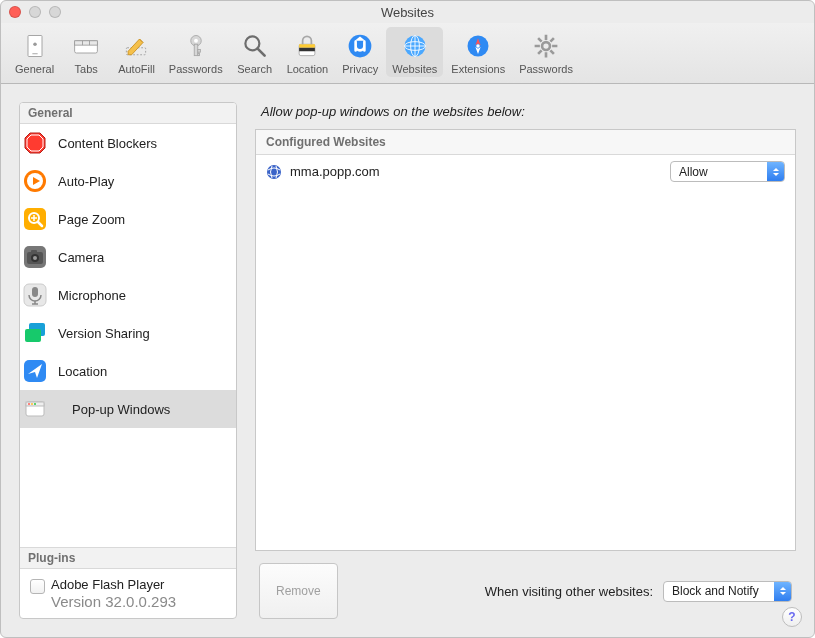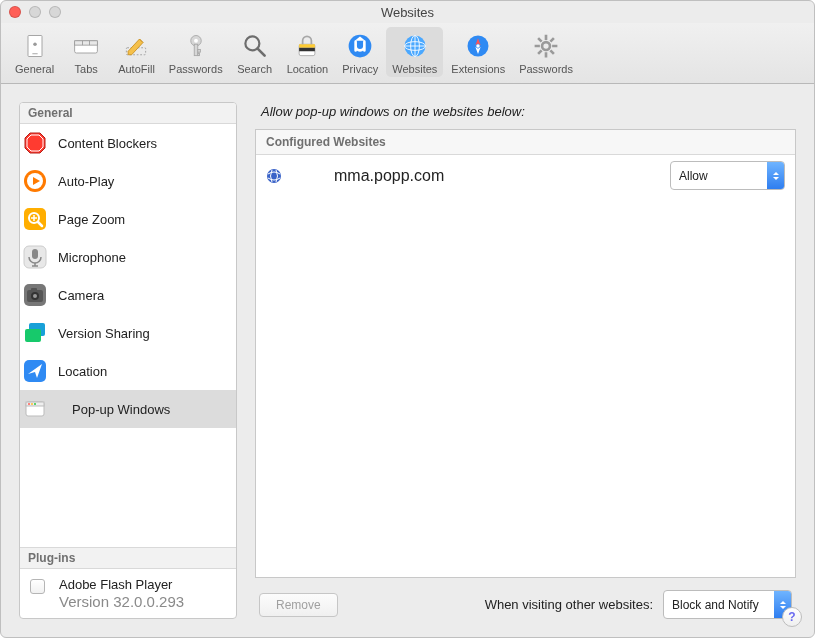--- a/index.html
+++ b/index.html
@@ -149,21 +149,21 @@
     position: absolute;
     top: -2px; right: -2px;
     width: 10px; height: 10px;
     background: #ff3b30;
     border: 1px solid #fff;
     border-radius: 50%;
   }
   .plugin-item {
     display: flex;
     align-items: flex-start;
-    gap: 14px;
+    gap: 6px;
     padding: 8px 10px;
   }
   .checkbox {
     width: 15px; height: 15px;
     border: 1px solid #b5b5b5;
     border-radius: 3px;
     background: linear-gradient(#fff,#f1f1f1);
     margin-top: 2px;
     flex-shrink: 0;
   }
@@ -202,31 +202,30 @@
     display: flex;
     align-items: center;
     padding: 6px 10px;
     gap: 8px;
   }
   .site-favicon {
     width: 16px; height: 16px;
   }
   .site-name {
     flex: 1;
-    font-size: 16px;
+    font-size: 13px;
     color: #222;
-    margin-left: 44px;
   }
   .mac-select {
     display: inline-flex;
     align-items: center;
     background: #fff;
     border: 1px solid #bcbcbc;
     border-radius: 4px;
-    height: 29px;
+    height: 21px;
     overflow: hidden;
     font-size: 12px;
   }
   .mac-select .sel-label {
     padding: 0 8px;
     min-width: 96px;
     color: #222;
   }
   .mac-select .sel-btn {
     width: 17px; height: 100%;
@@ -246,21 +245,21 @@
   .footer {
     display: flex;
     align-items: center;
     padding: 12px 4px 0 4px;
     gap: 10px;
   }
   .mac-btn {
     background: linear-gradient(#fcfcfc,#f0f0f0);
     border: 1px solid #c6c6c6;
     border-radius: 4px;
-    padding: 4px 16px;
+    padding: 20px 16px;
     font-size: 12px;
     color: #a0a0a0;
   }
   .footer-label {
     font-size: 13px;
     color: #222;
     margin-left: auto;
   }
   .mac-select.wide .sel-label { min-width: 110px; }
   
@@ -460,41 +459,41 @@
                 <line x1="12" y1="9" x2="12" y2="15" stroke="#fff" stroke-width="1.5"></line>
                 <line x1="9" y1="12" x2="15" y2="12" stroke="#fff" stroke-width="1.5"></line>
               </svg>
           </span>
           <span class="side-label">Page Zoom</span>
         </div>
 
         <div class="side-item">
           <span class="side-icon">
             <svg viewBox="0 0 26 26">
+                <rect x="2" y="2" width="22" height="22" rx="5" fill="#777"></rect>
+                <rect x="5" y="8" width="16" height="12" rx="2" fill="#555"></rect>
+                <circle cx="13" cy="14" r="4" fill="#333"></circle>
+                <circle cx="13" cy="14" r="2" fill="#999"></circle>
+                <rect x="9" y="6" width="6" height="3" rx="1" fill="#555"></rect>
+              </svg>
+          </span>
+          <span class="side-label">Camera</span>
+        </div>
+
+        <div class="side-item">
+          <span class="side-icon">
+            <svg viewBox="0 0 26 26">
                 <rect x="2" y="2" width="22" height="22" rx="5" fill="#e8e8e8" stroke="#ccc"></rect>
                 <rect x="10" y="5" width="6" height="10" rx="3" fill="#888"></rect>
                 <path d="M7 13 a6 6 0 0 0 12 0" fill="none" stroke="#888" stroke-width="1.5"></path>
                 <line x1="13" y1="19" x2="13" y2="22" stroke="#888" stroke-width="1.5"></line>
                 <line x1="10" y1="22" x2="16" y2="22" stroke="#888" stroke-width="1.5"></line>
               </svg>
           </span>
           <span class="side-label">Microphone</span>
-        </div>
-
-        <div class="side-item">
-          <span class="side-icon">
-            <svg viewBox="0 0 26 26">
-                <rect x="2" y="2" width="22" height="22" rx="5" fill="#777"></rect>
-                <rect x="5" y="8" width="16" height="12" rx="2" fill="#555"></rect>
-                <circle cx="13" cy="14" r="4" fill="#333"></circle>
-                <circle cx="13" cy="14" r="2" fill="#999"></circle>
-                <rect x="9" y="6" width="6" height="3" rx="1" fill="#555"></rect>
-              </svg>
-          </span>
-          <span class="side-label">Camera</span>
         </div>
 
         <div class="side-item">
           <span class="side-icon">
             <svg viewBox="0 0 26 26">
                 <rect x="7" y="3" width="16" height="13" rx="2" fill="#18a0d8"></rect>
                 <rect x="3" y="9" width="16" height="13" rx="2" fill="#17c96b"></rect>
               </svg>
           </span>
           <span class="side-label">Version Sharing</span>

